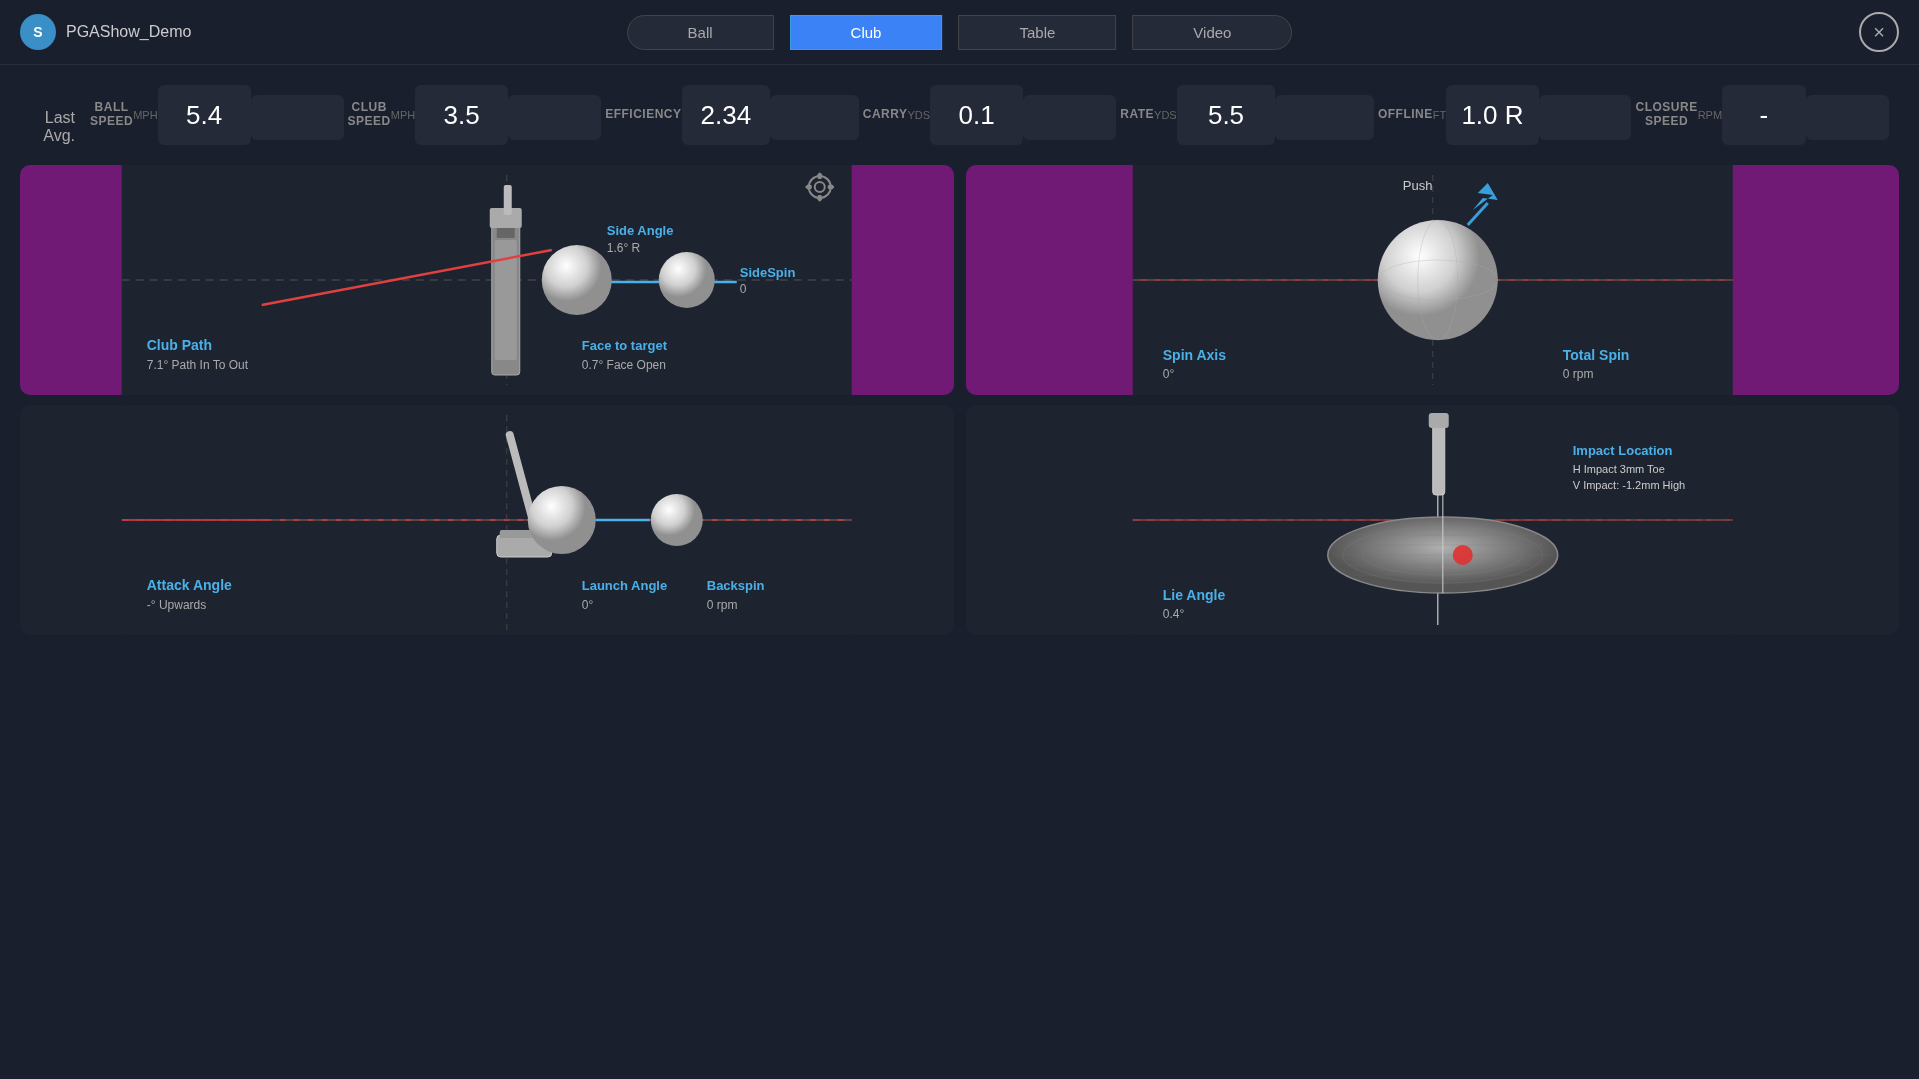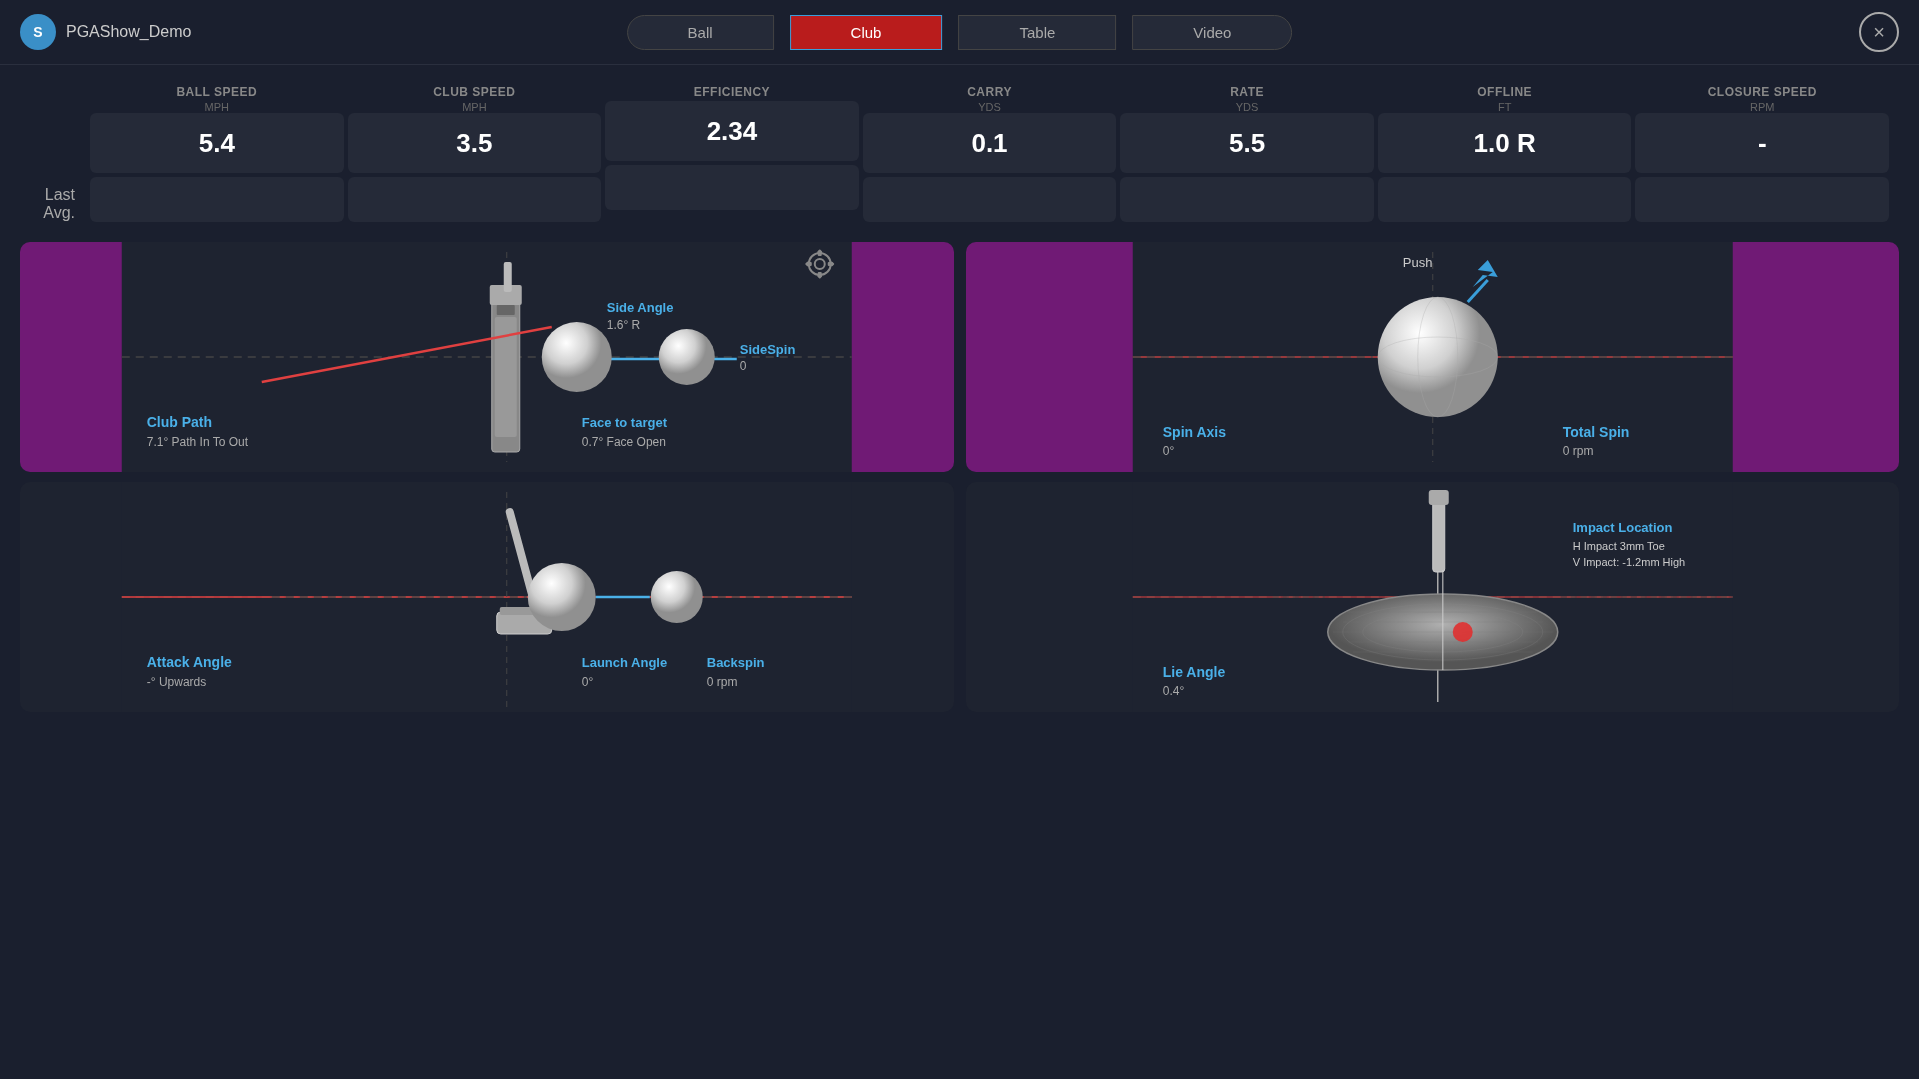--- a/index.html
+++ b/index.html
@@ -56,21 +56,21 @@
       border: 1px solid #444;
       background: #252a38;
       color: #aaa;
       font-size: 15px;
       cursor: pointer;
       border-radius: 0;
     }
     .nav-tab:first-child { border-radius: 20px 0 0 20px; }
     .nav-tab:last-child { border-radius: 0 20px 20px 0; }
     .nav-tab.active {
-      background: #b91c1c;
+      background: #3b82f6;
       color: #fff;
       border-color: #3a9ed9;
     }
     .close-btn {
       position: absolute;
       right: 20px;
       width: 40px;
       height: 40px;
       border: 2px solid #aaa;
       border-radius: 50%;
@@ -103,21 +103,21 @@
       text-align: right;
     }
     .stats-grid {
       display: flex;
       flex: 1;
       gap: 4px;
     }
     .stat-col {
       flex: 1;
       display: flex;
-      flex-direction: column;
+      flex-direction: row;
       align-items: center;
     }
     .stat-header {
       font-size: 12px;
       color: #888;
       font-weight: bold;
       letter-spacing: 0.5px;
       margin-bottom: 2px;
       text-align: center;
     }
@@ -127,21 +127,21 @@
       margin-bottom: 0;
       text-align: center;
     }
     .stat-value-box {
       background: #252a38;
       border-radius: 6px;
       width: 100%;
       padding: 12px 10px;
       text-align: center;
       font-size: 26px;
-      font-weight: bold;
+      font-weight: normal;
       color: #fff;
       min-height: 60px;
       display: flex;
       align-items: center;
       justify-content: center;
     }
     .stat-avg-box {
       background: #252a38;
       border-radius: 6px;
       width: 100%;

